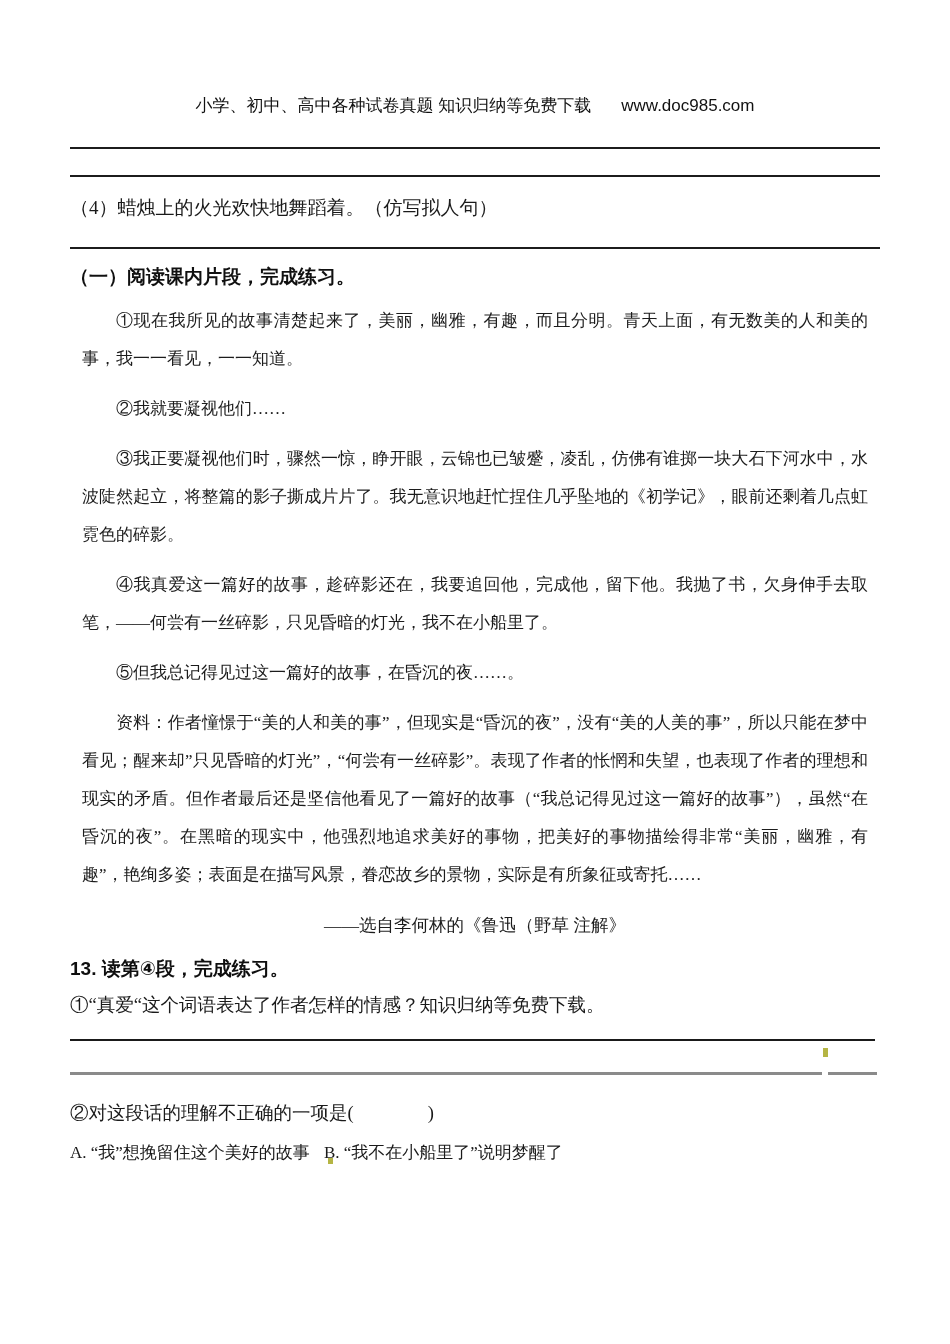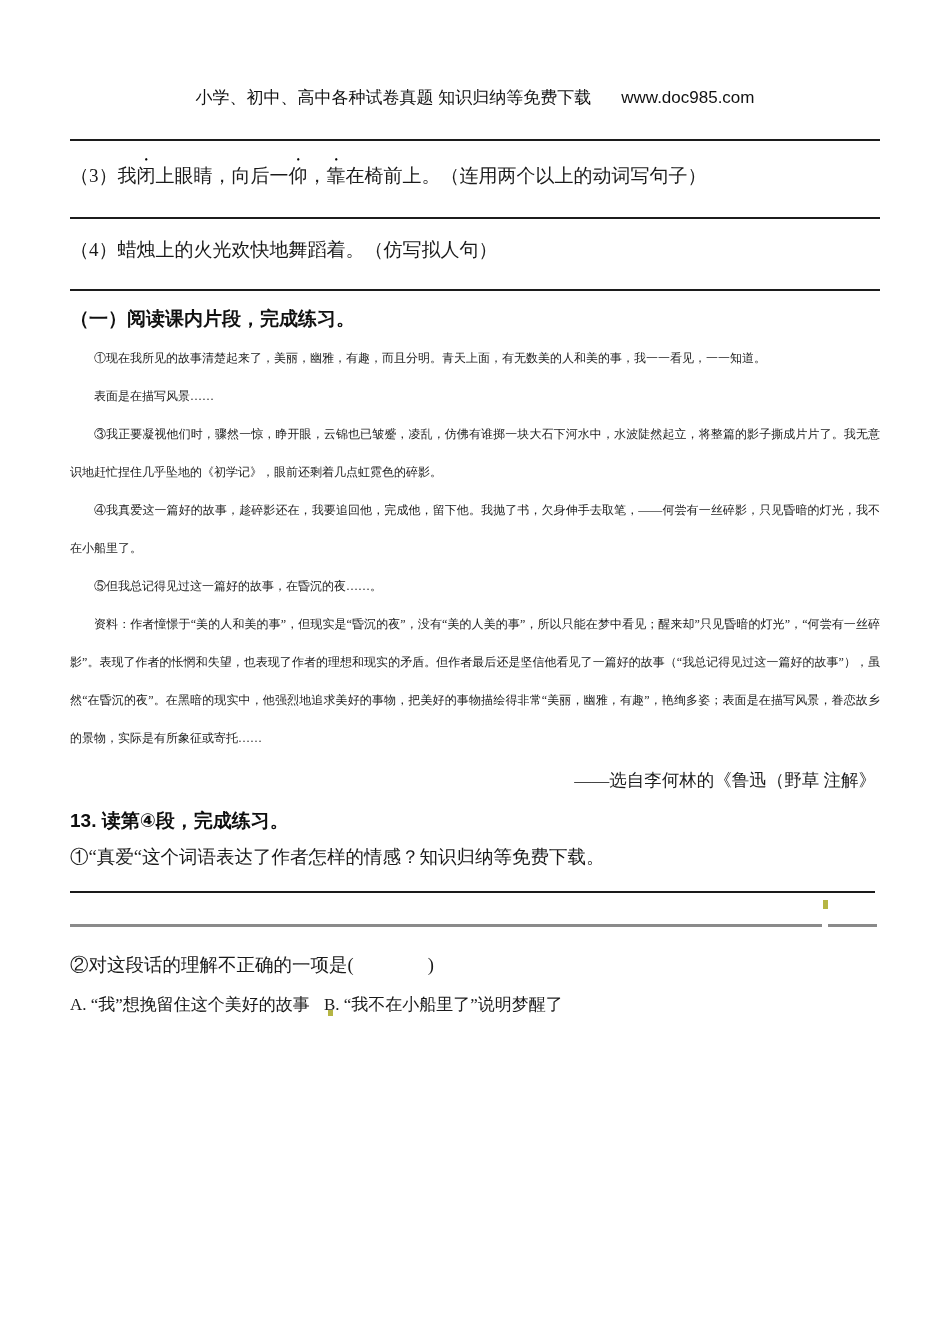--- a/index.html
+++ b/index.html
@@ -3,21 +3,21 @@
 <meta charset="utf-8">
 <style>
   * { box-sizing: border-box; }
   html, body { margin: 0; padding: 0; }
   body {
     width: 950px; height: 1344px;
     background: #ffffff; color: #161616;
     font-family: "Liberation Serif", "DejaVu Serif", serif;
     overflow: hidden;
   }
-  .page { width: 950px; height: 1344px; padding: 0 70px; position: relative; }
+  .page { width: 950px; height: 1344px; padding: 8px 70px; position: relative; }
 
   .header {
     padding-top: 86px;
     text-align: center;
     font-family: "Liberation Sans", "DejaVu Sans", sans-serif;
     font-size: 17px; color: #111; white-space: nowrap;
   }
   .header .url { margin-left: 30px; font-family: "Liberation Sans", "DejaVu Sans", sans-serif; }
 
   .rule {
@@ -47,26 +47,26 @@
     font-weight: bold; font-size: 20px; line-height: 26px; color: #101010;
   }
   .sec-sub {
     margin: 15px 0 0 0;
     font-family: Liberation Serif, serif;
     font-weight: bold; font-size: 19px; line-height: 26px; color: #101010;
   }
 
   .passage { margin-top: 7px; }
   .passage p {
-    margin: 0; text-indent: 2em;
-    font-size: 12px; line-height: 38px;
+    margin: 12px; text-indent: 2em;
+    font-size: 17px; line-height: 38px;
     text-align: justify; color: #1c1c1c;
   }
   .attribution {
-    margin: 4px; text-align: right;
+    margin: 11px; text-align: center;
     font-size: 17.5px; line-height: 38px; color: #1c1c1c;
   }
 
   .q-bold {
     margin: 18px 0 0 0;
     font-family: "Liberation Sans", "DejaVu Sans", sans-serif;
     font-weight: bold; font-size: 19px; line-height: 36px;
     text-align: justify; color: #0e0e0e;
   }
   .q13-title { margin-top: 8px; line-height: 27px; }
@@ -111,33 +111,32 @@
 <body>
 
 <div class="page">
 
   <div class="header">
     <span>小学、初中、高中各种试卷真题 知识归纳等免费下载</span><span class="url">www.doc985.com</span>
   </div>
 
   <hr class="rule rule-1">
 
-  <p class="qline"><span>（3）我</span><span class="emph">闭</span><span>上眼睛，向后一</span><span class="emph">仰</span><span>，</span><span class="emph">靠</span><span>在椅前上。（连用两个以上的动词写句子）</span></p>
 
   <hr class="rule rule-2">
 
   <p class="qline qline-4">（4）蜡烛上的火光欢快地舞蹈着。（仿写拟人句）</p>
 
   <hr class="rule rule-3">
 
   <h3 class="sec-sub">（一）阅读课内片段，完成练习。</h3>
 
   <div class="passage">
     <p>①现在我所见的故事清楚起来了，美丽，幽雅，有趣，而且分明。青天上面，有无数美的人和美的事，我一一看见，一一知道。</p>
-    <p>表面是在描写风景……</p>
+    <p>②我就要凝视他们……</p>
     <p>③我正要凝视他们时，骤然一惊，睁开眼，云锦也已皱蹙，凌乱，仿佛有谁掷一块大石下河水中，水波陡然起立，将整篇的影子撕成片片了。我无意识地赶忙捏住几乎坠地的《初学记》，眼前还剩着几点虹霓色的碎影。</p>
     <p>④我真爱这一篇好的故事，趁碎影还在，我要追回他，完成他，留下他。我抛了书，欠身伸手去取笔，——何尝有一丝碎影，只见昏暗的灯光，我不在小船里了。</p>
     <p>⑤但我总记得见过这一篇好的故事，在昏沉的夜……。</p>
     <p>资料：作者憧憬于“美的人和美的事”，但现实是“昏沉的夜”，没有“美的人美的事”，所以只能在梦中看见；醒来却”只见昏暗的灯光”，“何尝有一丝碎影”。表现了作者的怅惘和失望，也表现了作者的理想和现实的矛盾。但作者最后还是坚信他看见了一篇好的故事（“我总记得见过这一篇好的故事”），虽然“在昏沉的夜”。在黑暗的现实中，他强烈地追求美好的事物，把美好的事物描绘得非常“美丽，幽雅，有趣”，艳绚多姿；表面是在描写风景，眷恋故乡的景物，实际是有所象征或寄托……</p>
   </div>
 
   <p class="attribution">——选自李何林的《鲁迅（野草 注解》</p>
 
 
   <p class="q-bold q13-title">13. 读第④段，完成练习。</p>

